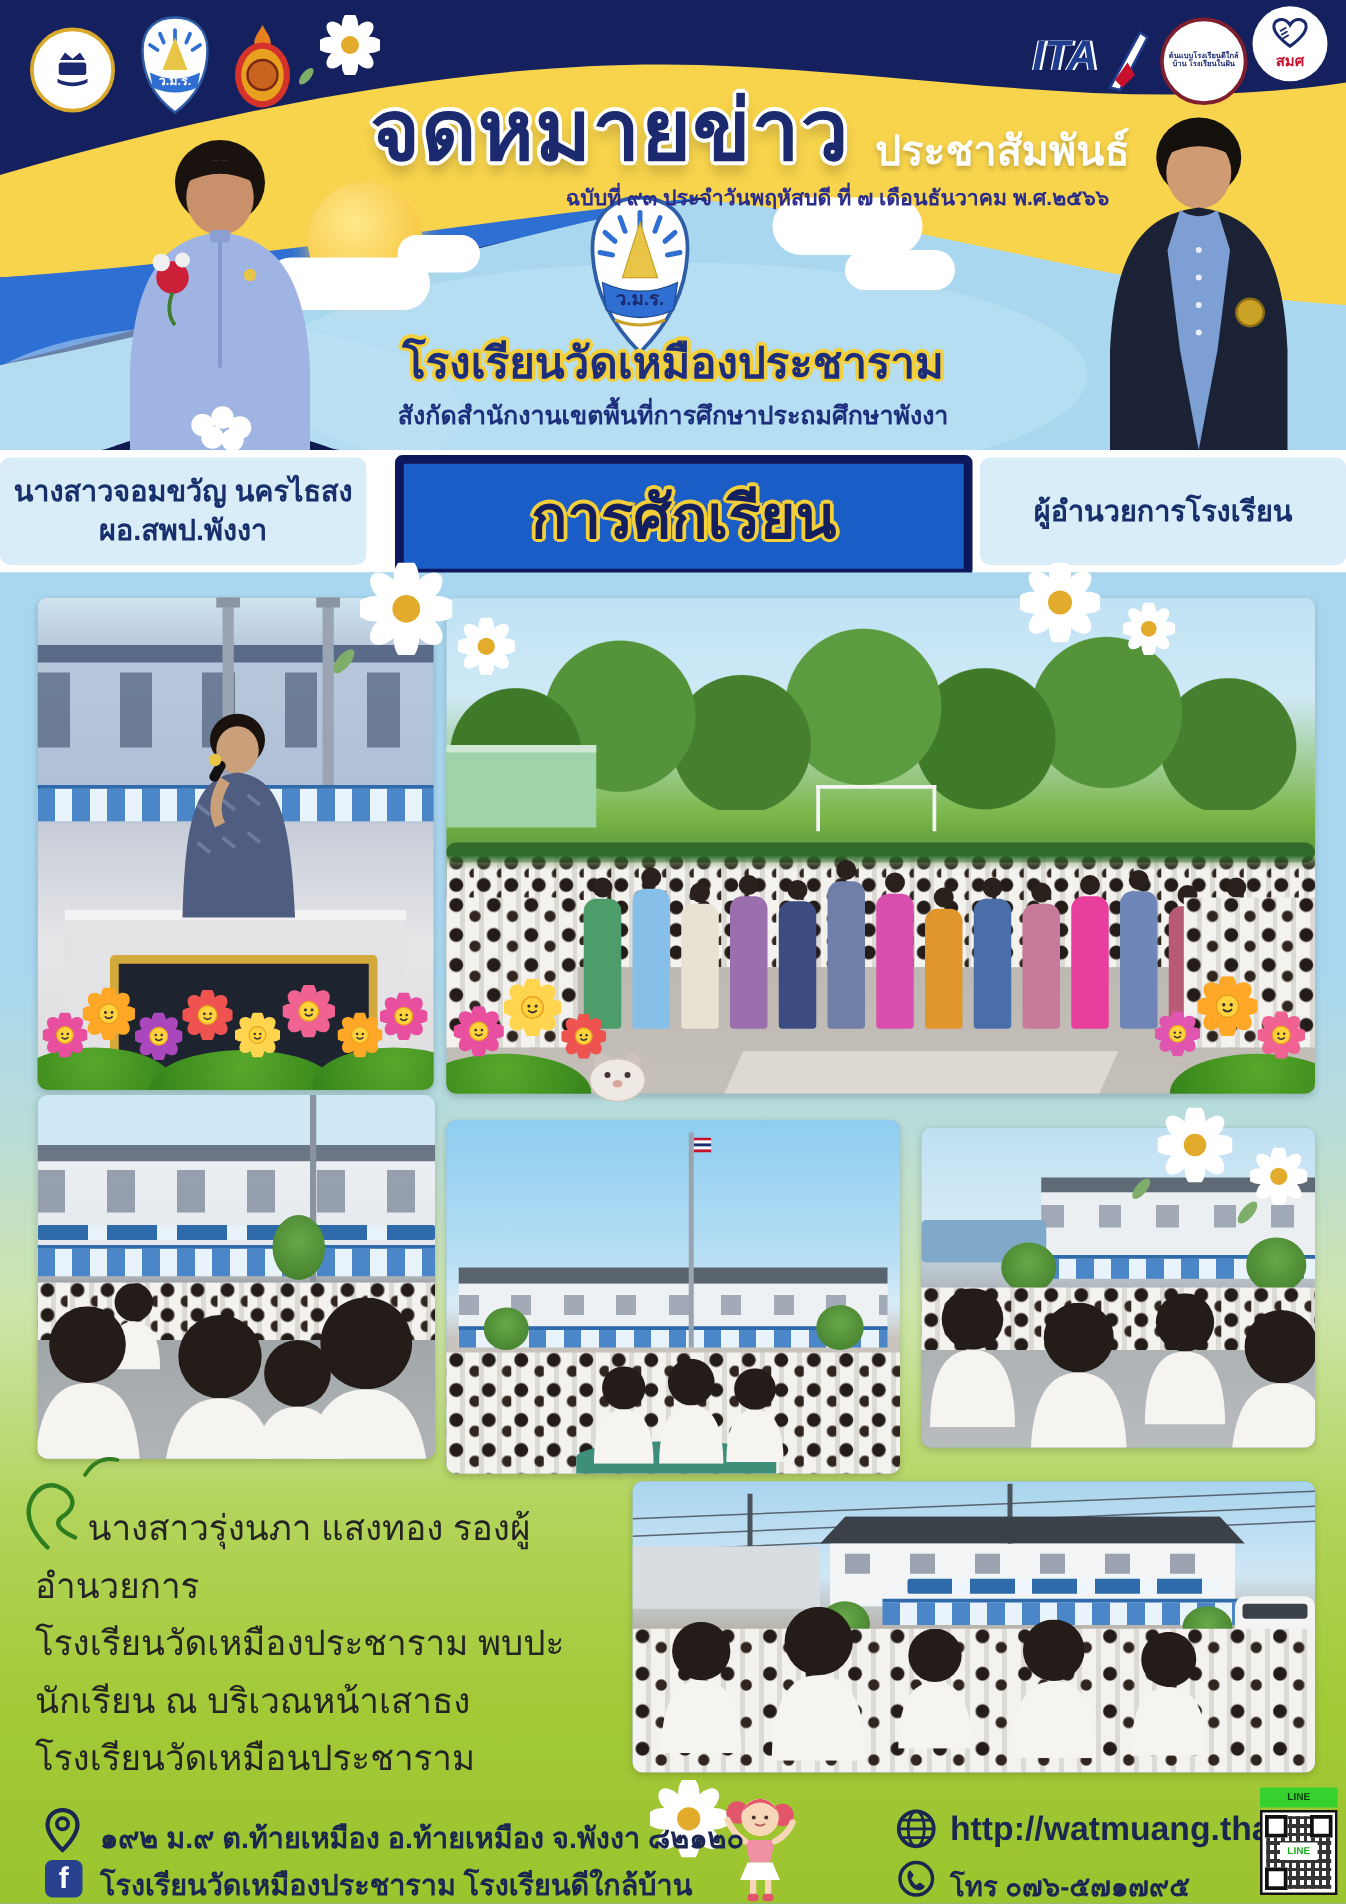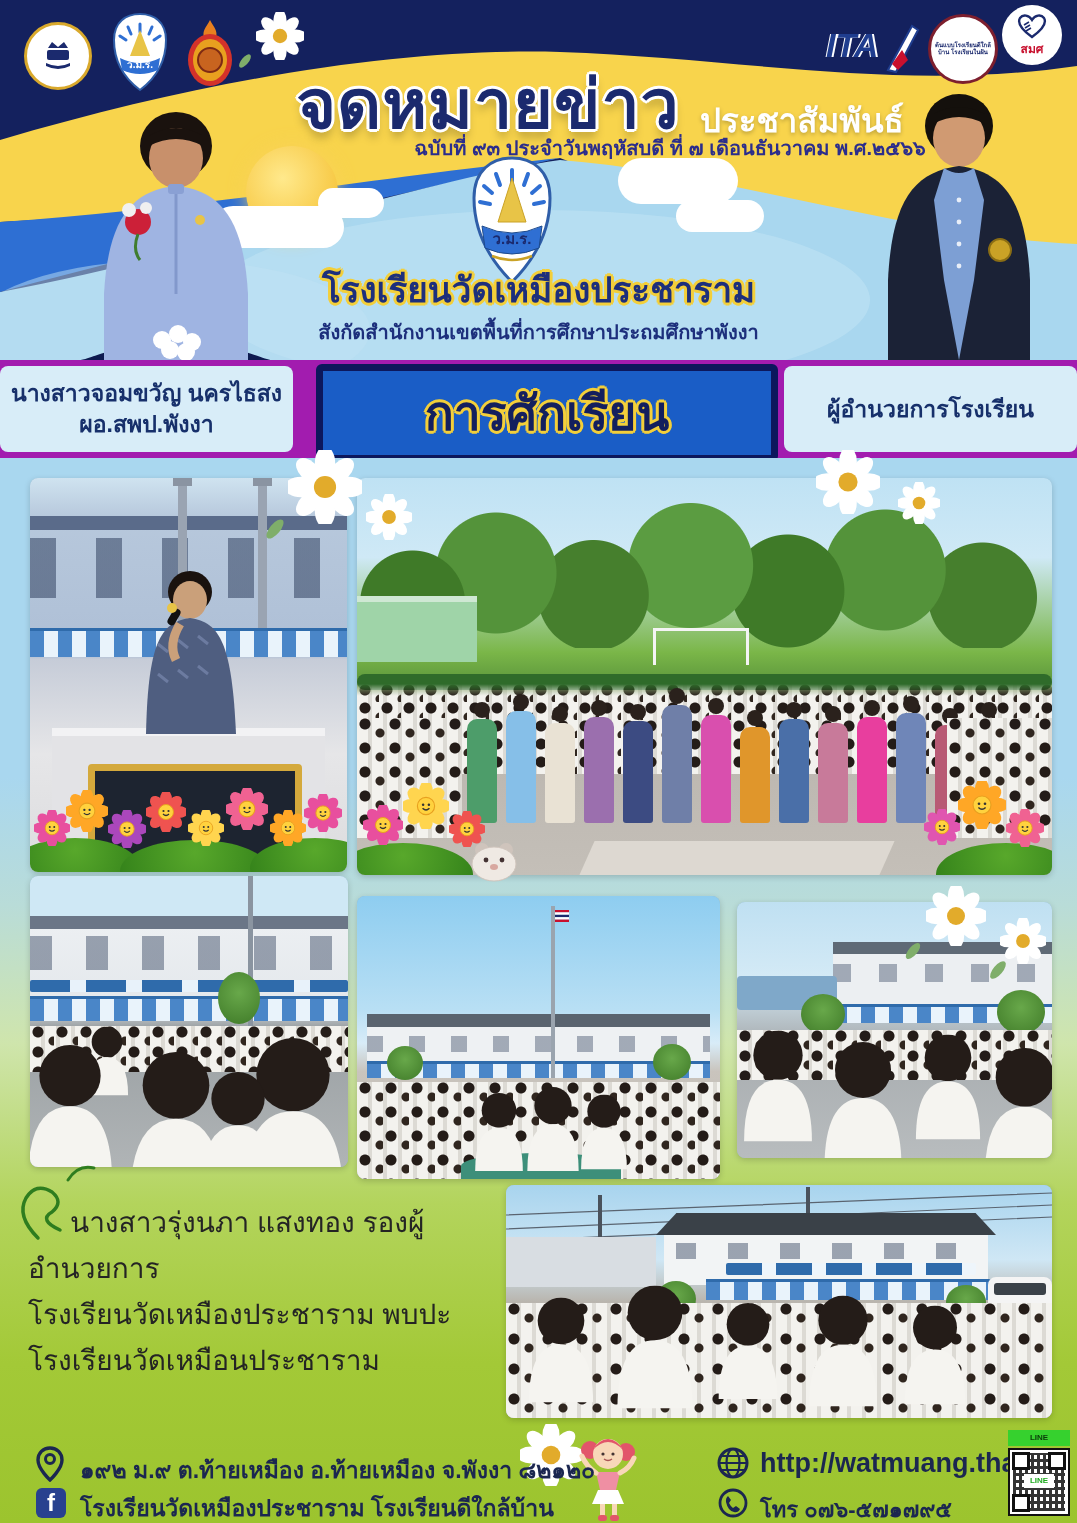--- a/index.html
+++ b/index.html
@@ -8,31 +8,31 @@
   .abs{position:absolute;}
 
   
   .header-svg{position:absolute;left:0;top:0;}
   .main-title{position:absolute;left:228px;top:50px;width:520px;text-align:center;
     font-size:68px;font-weight:800;color:#1b2a6e;letter-spacing:1px;
     text-shadow:3px 0 0 #fff,-3px 0 0 #fff,0 3px 0 #fff,0 -3px 0 #fff,
       2px 2px 0 #fff,-2px 2px 0 #fff,2px -2px 0 #fff,-2px -2px 0 #fff,0 8px 10px rgba(0,0,0,.25);}
   .title-tail{position:absolute;left:700px;top:94px;font-size:33px;font-weight:700;color:#ffffff;
     text-shadow:0 2px 4px rgba(0,0,0,.25);}
-  .issue-line{position:absolute;left:330px;top:132px;width:680px;text-align:center;
-    font-size:20px;font-weight:700;color:#2b2d8c;}
+  .issue-line{position:absolute;left:330px;top:144px;width:680px;text-align:center;
+    font-size:17px;font-weight:700;color:#2b2d8c;}
   .school-name{position:absolute;left:0;top:262px;width:1077px;text-align:center;
     font-size:35px;font-weight:800;color:#1d2f7c;
     text-shadow:3px 0 0 #f3cf3a,-3px 0 0 #f3cf3a,0 3px 0 #f3cf3a,0 -3px 0 #f3cf3a,
       2px 2px 0 #f3cf3a,-2px 2px 0 #f3cf3a,2px -2px 0 #f3cf3a,-2px -2px 0 #f3cf3a;}
   .affiliation{position:absolute;left:0;top:316px;width:1077px;text-align:center;
     font-size:20px;font-weight:700;color:#1d2f7c;}
 
   
-  .label-band{position:absolute;left:0;top:360px;width:1077px;height:98px;background:#a21caf;}
+  .label-band{position:absolute;left:0;top:360px;width:1077px;height:98px;background:#ffffff;}
   .label-box{position:absolute;top:6px;height:86px;width:293px;background:#d8edf8;border-radius:8px;
     display:flex;flex-direction:column;justify-content:center;text-align:center;
     color:#17306b;font-weight:800;font-size:23px;line-height:31px;}
   .event-banner{position:absolute;left:316px;top:4px;width:448px;height:84px;background:#1a5dc6;
     border:7px solid #0c175c;border-radius:6px;display:flex;align-items:center;justify-content:center;
     font-size:48px;font-weight:800;color:#131f5e;
     text-shadow:3px 0 0 #f3cf3a,-3px 0 0 #f3cf3a,0 3px 0 #f3cf3a,0 -3px 0 #f3cf3a,
       2px 2px 0 #f3cf3a,-2px 2px 0 #f3cf3a,2px -2px 0 #f3cf3a,-2px -2px 0 #f3cf3a;}
 
   
@@ -520,20 +520,21 @@
         <use href="#sym-pback"></use>
       </svg>
     <svg class="abs" style="left:396px;top:120px" width="66" height="100" viewBox="0 0 24 36">
         <use href="#sym-pback"></use>
       </svg>
   </div>
 
   <div class="article">
     <div>นางสาวรุ่งนภา แสงทอง รองผู้อำนวยการ</div>
     <div>โรงเรียนวัดเหมืองประชาราม พบปะ</div>
+    <div>นักเรียน ณ บริเวณหน้าเสาธง</div>
     <div>โรงเรียนวัดเหมือนประชาราม</div>
   </div>
 
   <svg class="abs" style="left:256px;top:12px" width="48" height="48">
       <use href="#sym-daisy"></use>
     </svg>
   <svg class="abs" style="left:236px;top:52px" width="18" height="18">
       <use href="#sym-leaf"></use>
     </svg>
   <svg class="abs" style="left:288px;top:450px" width="74" height="74">

